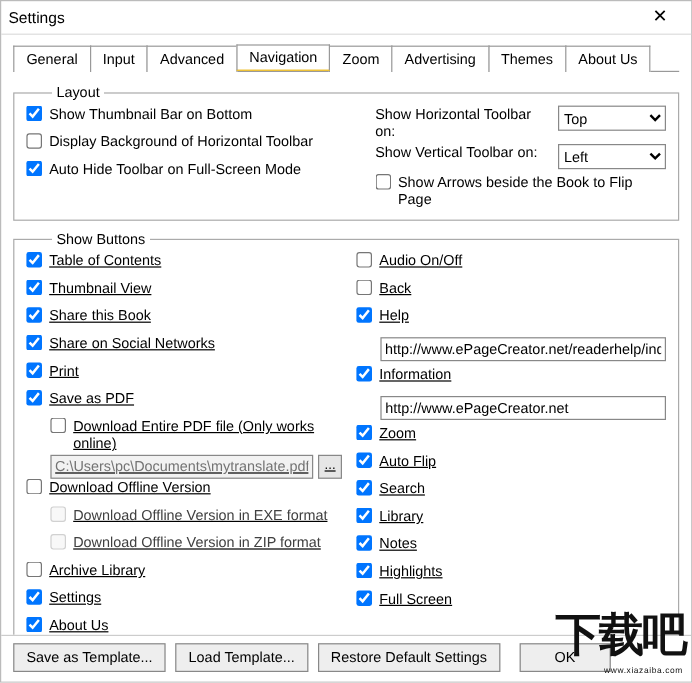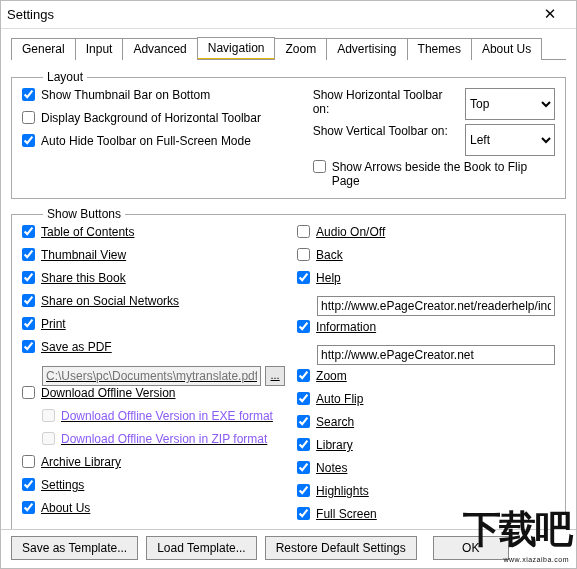--- a/index.html
+++ b/index.html
@@ -24,24 +24,24 @@
 .tabs-baseline { border-top: 1px solid #999; margin: 0 10px; }
 .content { padding: 6px 10px 0 10px; flex: 1; overflow: hidden; }
 fieldset { border: 1px solid #aaa; margin: 4px 0 8px 0; padding: 4px 10px 10px 10px; }
 legend { padding: 0 4px; font-size: 12px; margin-left: 21px; }
 .layout-grid { display: flex; gap: 12px; }
 .layout-left { flex: 1.15; }
 .layout-right { flex: 1; }
 .row { display: flex; min-height: 23px; }
 input[type=checkbox] { margin: 0 6px 0 0; width: 13px; height: 13px; }
 label { cursor: default; }
-label.disabled { color: #8b5cf6; }
+label.disabled { color: #404040; }
 .combo { display: flex; gap: 6px; margin-bottom: 4px; }
 .combo-label { flex: 1; }
-select { height: 32px; width: 90px; border: 1px solid #888; background: #fff; font-size: 12px; }
+select { height: 21px; width: 90px; border: 1px solid #888; background: #fff; font-size: 12px; }
 .showbtns { display: flex; gap: 12px; text-decoration: underline; }
 .colL { flex: 1.02; }
 .colR { flex: 1; }
 .indent1 { margin-left: 20px; }
 .textbox { height: 20px; border: 1px solid #888; font-size: 12px; padding: 0 3px; width: 100%; }
 .textbox[readonly] { background: #f2f2f2; color: #737373; }
 .pdf-row { display: flex; align-items: center; gap: 4px; margin-top: 3px; }
 .browse-btn { width: 22px; height: 20px; border: 1px solid #888; background: #e6e6e6; text-align: center; font-size: 11px; line-height: 16px; cursor: default; }
 .footer { display: flex; align-items: center; gap: 8px; padding: 6px 10px 8px 10px; border-top: 1px solid #ccc; }
 button.btn { height: 24px; padding: 0 10px; border: 1px solid #888; background: #eee; font-size: 12px; cursor: default; }
@@ -128,20 +128,24 @@
               <label>Share on Social Networks</label>
             </div>
           <div class="row">
               <input type="checkbox" checked="" style="">
               <label>Print</label>
             </div>
           <div class="row">
               <input type="checkbox" checked="" style="">
               <label>Save as PDF</label>
             </div>
+          <div class="row indent1">
+              <input type="checkbox" style="">
+              <label>Download Entire PDF file (Only works online)</label>
+            </div>
           <div class="pdf-row indent1">
             <input class="textbox" readonly="" value="C:\Users\pc\Documents\mytranslate.pdf" style="">
             <div class="browse-btn">...</div>
           </div>
           <div class="row">
               <input type="checkbox" style="">
               <label>Download Offline Version</label>
             </div>
           <div class="row indent1">
               <input type="checkbox" disabled="" style="">

